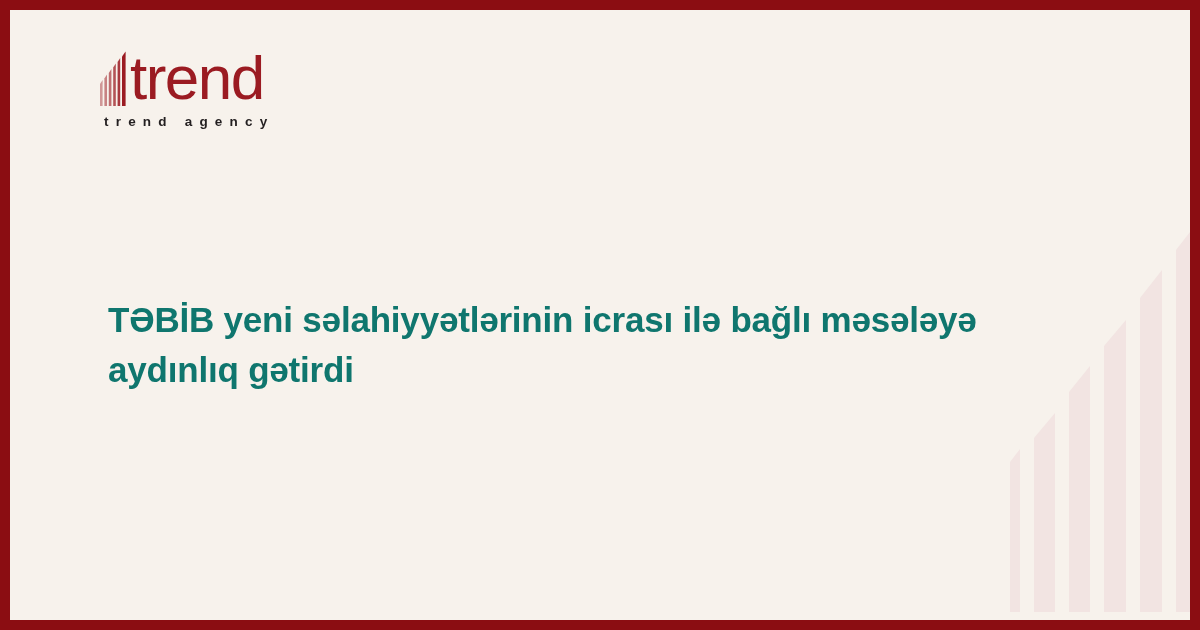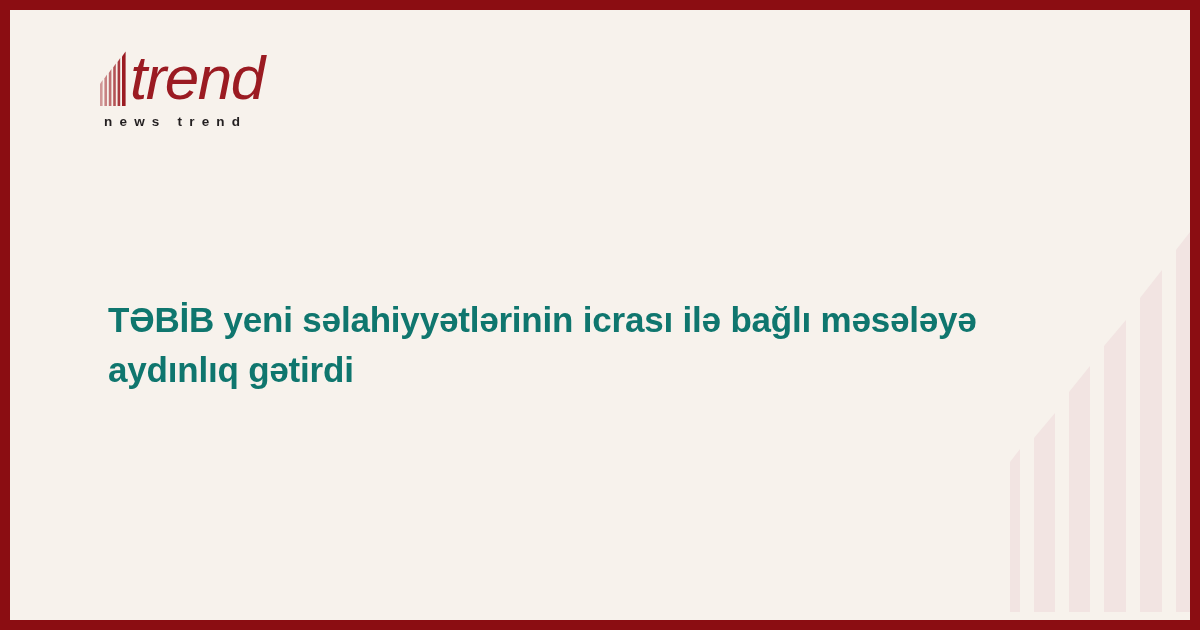--- a/index.html
+++ b/index.html
@@ -80,21 +80,20 @@
   }
 
   .logo-word {
     font-family: "Liberation Sans", sans-serif;
     font-size: 62px;
     font-weight: 300;
     line-height: 0.92;
     letter-spacing: -1.5px;
     color: #9B1B22;
     white-space: nowrap;
-    font-style: italic;
   }
 
   .logo-tagline {
     margin-top: 8px;
     margin-left: 4px;
     font-family: "Liberation Sans", sans-serif;
     font-size: 13.5px;
     font-weight: 700;
     letter-spacing: 7.2px;
     color: #231F20;
@@ -143,19 +142,19 @@
               <polygon points="4.4,28.5 7.0,24.5 7.0,56 4.4,56" opacity="0.52"></polygon>
               <polygon points="8.8,23 11.4,19 11.4,56 8.8,56" opacity="0.62"></polygon>
               <polygon points="13.2,17.5 15.8,13.5 15.8,56 13.2,56" opacity="0.74"></polygon>
               <polygon points="17.6,12 20.2,8 20.2,56 17.6,56" opacity="0.86"></polygon>
               <polygon points="22.0,6.5 25.6,1.5 25.6,56 22.0,56" opacity="1"></polygon>
             </g>
           </svg>
         </span>
         <span class="logo-word">trend</span>
       </div>
-      <div class="logo-tagline">news trend</div>
+      <div class="logo-tagline">trend agency</div>
     </div>
 
     <h1 class="headline">TƏBİB yeni səlahiyyətlərinin icrası ilə bağlı məsələyə aydınlıq gətirdi</h1>
 
   </div>
 </div>
 
 </body></html>

